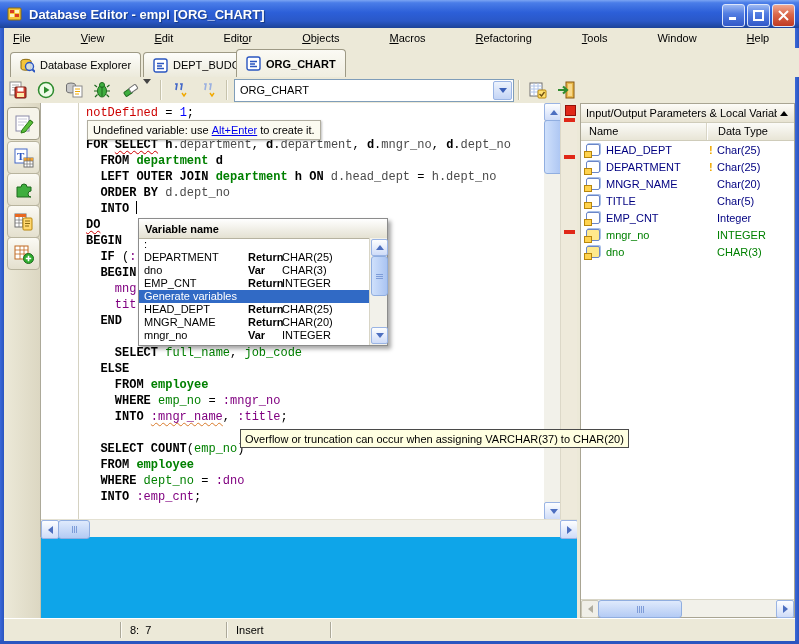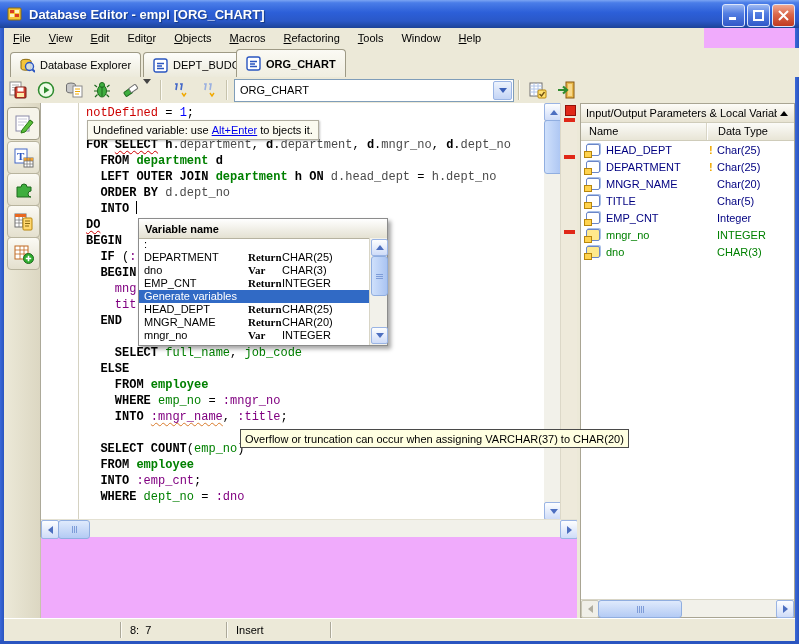--- a/index.html
+++ b/index.html
@@ -1,32 +1,32 @@
 <!DOCTYPE html>
 <html style="--c-error: #cc0000; --c-warning: #d87a2a; --c-table: #008000; --c-column: #008000; --c-variable: #800080; --c-number: #0000ff; --c-selection: #316ac5; --c-titlebar: #2c5fd8; --c-marker: #e02818;"><head>
 <meta charset="utf-8">
 <style>
   html,body{margin:0;padding:0;background:#fff;}
-  #win{position:relative;width:799px;height:644px;background:#f0abfc;overflow:hidden;
+  #win{position:relative;width:799px;height:644px;background:#0ea5e9;overflow:hidden;
        font-family:"Liberation Sans",sans-serif;font-size:11px;color:#000;}
   
   .titlebar{position:absolute;left:0;top:0;width:799px;height:28px;
     background:linear-gradient(180deg,#7ba5f3 0%,#4a7de8 10%,#2c5fd8 45%,#2a58c8 75%,#1c4398 100%);
     display:flex;align-items:center;}
   .title-text{color:#fff;font-weight:bold;font-size:13px;margin-left:6px;text-shadow:1px 1px 1px #163a80;}
   .app-icon{width:16px;height:16px;margin-left:7px;display:inline-block;}
   .winbtns{position:absolute;right:4px;top:4px;display:flex;gap:2px;}
   .winbtn{width:21px;height:21px;border-radius:3px;border:1px solid #dce6fb;display:flex;align-items:center;justify-content:center;
     background:linear-gradient(180deg,#9db9f2 0%,#537ee2 40%,#3158c8 100%);}
   .winbtn.close{background:linear-gradient(180deg,#f0a892 0%,#da684a 45%,#c03a22 100%);}
   .frame-l,.frame-r{position:absolute;top:28px;width:4px;height:612px;background:linear-gradient(90deg,#3a68d8,#2a55c0);}
   .frame-l{left:0}.frame-r{right:0}
   .frame-b{position:absolute;left:0;top:640px;width:799px;height:4px;background:#2a55c0;}
   
-  .menubar{position:absolute;left:4px;top:28px;width:700px;height:20px;background:#ece9d8;display:flex;align-items:center;border-bottom:1px solid #f6f4ec;}
+  .menubar{position:absolute;left:4px;top:28px;width:791px;height:20px;background:#ece9d8;display:flex;align-items:center;border-bottom:1px solid #f6f4ec;gap:32px;}
   .menu-item{padding:3px 9px;cursor:default;}
   .menu-item u{text-underline-offset:1px;}
   
   .tabbar{position:absolute;left:4px;top:48px;width:799px;height:29px;background:#ece9d8;}
   .tab{position:absolute;bottom:0;height:24px;border:1px solid #9e9a85;border-bottom:none;border-radius:4px 4px 0 0;
        background:linear-gradient(180deg,#fdfdfa,#eceadb);display:flex;align-items:center;padding:0 9px;gap:5px;}
   .tab.active{height:27px;background:linear-gradient(180deg,#fbfaf4,#f0eee1);font-weight:bold;z-index:2;}
   .tab .ticon{width:15px;height:15px;display:inline-block;}
   
   .toolbar{position:absolute;left:4px;top:77px;width:791px;height:26px;background:#ece9d8;display:flex;align-items:center;}
@@ -110,21 +110,21 @@
   
   .popup{position:absolute;left:138px;top:218px;width:250px;height:128px;background:#fff;border:1px solid #8c8c8c;
     box-shadow:3px 3px 4px rgba(0,0,0,.35);z-index:40;box-sizing:border-box;}
   .popup-title{height:19px;background:linear-gradient(180deg,#ffffff,#e4e1d2);border-bottom:1px solid #b6b2a0;
     font-weight:bold;display:flex;align-items:center;padding-left:6px;}
   .popup-list{position:absolute;left:0;top:19px;right:17px;bottom:0;overflow:hidden;}
   .popup-row{height:13px;line-height:13px;display:flex;white-space:nowrap;}
   .popup-row.selected{background:var(--c-selection);color:#fff;}
   .pr-name{margin-left:5px;width:104px;overflow:hidden;flex:none;}
   .popup-row.selected .pr-name{width:auto;}
-  .pr-kind{font-weight:bold;width:34px;flex:none;font-family:Liberation Serif, serif;}
+  .pr-kind{font-weight:bold;width:34px;flex:none;}
   .pr-type{flex:1;}
   .popup-scroll{position:absolute;right:0;top:19px;bottom:0;width:17px;background:#f2f1ea;border-left:1px solid #d8d5c6;}
   .popup-scroll .sb-btn{position:absolute;left:1px;width:15px;height:15px;}
   .grip{display:flex;flex-direction:column;gap:1px;align-items:center;}
   .grip i{display:block;width:7px;height:1px;background:#7e9cd8;}
   
   .hintbox{position:absolute;left:87px;top:120px;height:18px;background:#fbfaf0;border:1px solid #b0ada0;
     box-shadow:1px 1px 2px rgba(0,0,0,.25);display:flex;align-items:center;padding:0 5px;z-index:30;white-space:pre;}
   .hintbox .link{color:#0000ee;text-decoration:underline;}
   .warnbox{position:absolute;left:200px;top:429px;height:17px;background:#ffffe1;border:1px solid #4a4a4a;
@@ -353,22 +353,22 @@
         <div class="code-line"><span class="tk-kw">  END</span></div>
         <div class="code-line">&nbsp;</div>
         <div class="code-line"><span class="tk-kw">    SELECT </span><span class="tk-col">full_name</span><span class="tk-p">, </span><span class="tk-col">job_code</span></div>
         <div class="code-line"><span class="tk-kw">  ELSE</span></div>
         <div class="code-line"><span class="tk-kw">    FROM </span><span class="tk-tbl">employee</span></div>
         <div class="code-line"><span class="tk-kw">    WHERE </span><span class="tk-col">emp_no</span><span class="tk-p"> = </span><span class="tk-var">:mngr_no</span></div>
         <div class="code-line"><span class="tk-kw">    INTO </span><span class="tk-varwarn">:mngr_name</span><span class="tk-p">, </span><span class="tk-var">:title</span><span class="tk-p">;</span></div>
         <div class="code-line">&nbsp;</div>
         <div class="code-line"><span class="tk-kw">  SELECT COUNT</span><span class="tk-p">(</span><span class="tk-col">emp_no</span><span class="tk-p">)</span></div>
         <div class="code-line"><span class="tk-kw">  FROM </span><span class="tk-tbl">employee</span></div>
+        <div class="code-line"><span class="tk-kw">  WHERE </span><span class="tk-col">dept_no</span><span class="tk-p"> = </span><span class="tk-var">:dno</span></div>
         <div class="code-line"><span class="tk-kw">  INTO </span><span class="tk-var">:emp_cnt</span><span class="tk-p">;</span></div>
-        <div class="code-line"><span class="tk-kw">  WHERE </span><span class="tk-col">dept_no</span><span class="tk-p"> = </span><span class="tk-var">:dno</span></div>
         <div class="code-line">&nbsp;</div>
         <div class="code-line"><span class="tk-kw">  SUSPEND;</span></div>
         <div class="code-line"><span class="tk-kw">END</span></div>
       </div>
     <div class="vscroll">
       <div class="sb-btn" style="top:0;">
           <span class="arr up"></span>
         </div>
       <div class="sb-thumb" style="position:absolute;left:0;top:17px;width:17px;height:52px;"></div>
       <div class="sb-btn" style="bottom:0;top:auto;">
@@ -535,18 +535,18 @@
             <i></i>
           </span>
         </div>
       <div class="sb-btn" style="bottom:1px;top:auto;">
           <span class="arr down"></span>
         </div>
     </div>
   </div>
 
   <div class="hintbox">
-    <span>Undefined variable: use </span><span class="link">Alt+Enter</span><span> to bjects it.</span>
+    <span>Undefined variable: use </span><span class="link">Alt+Enter</span><span> to create it.</span>
   </div>
 
   <div class="warnbox">Overflow or truncation can occur when assigning VARCHAR(37) to CHAR(20)</div>
 
 </div>
 
 </body></html>

